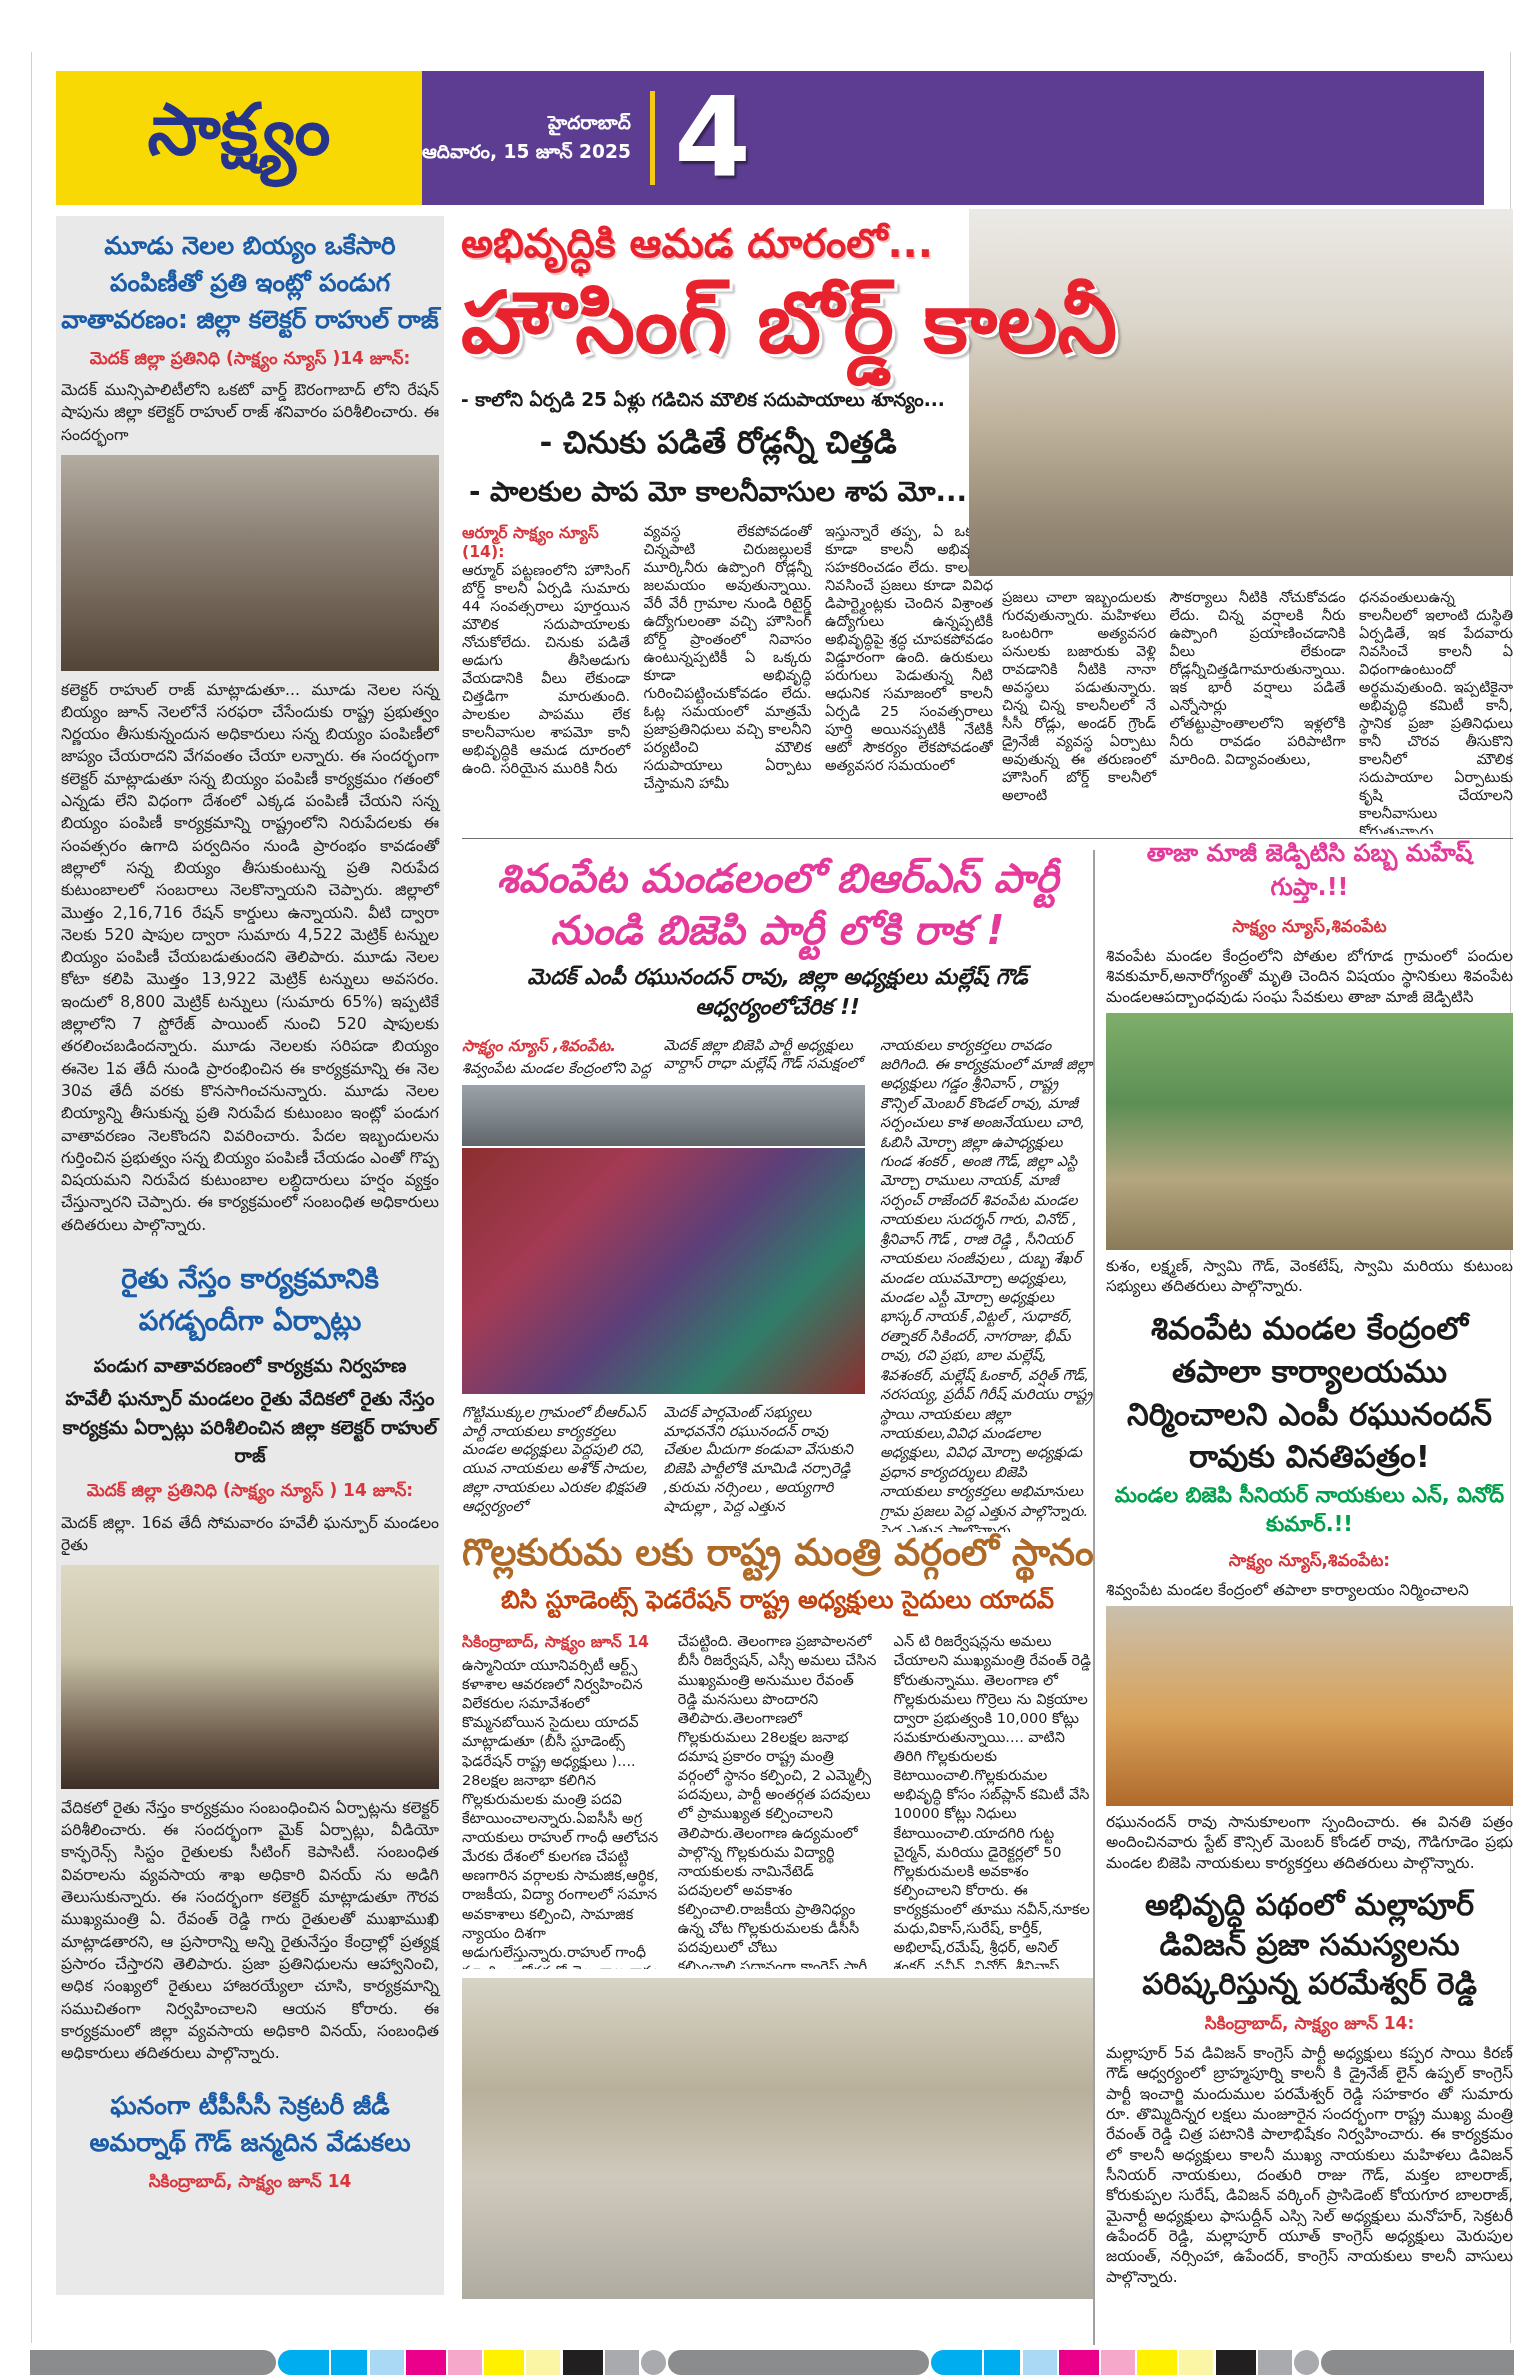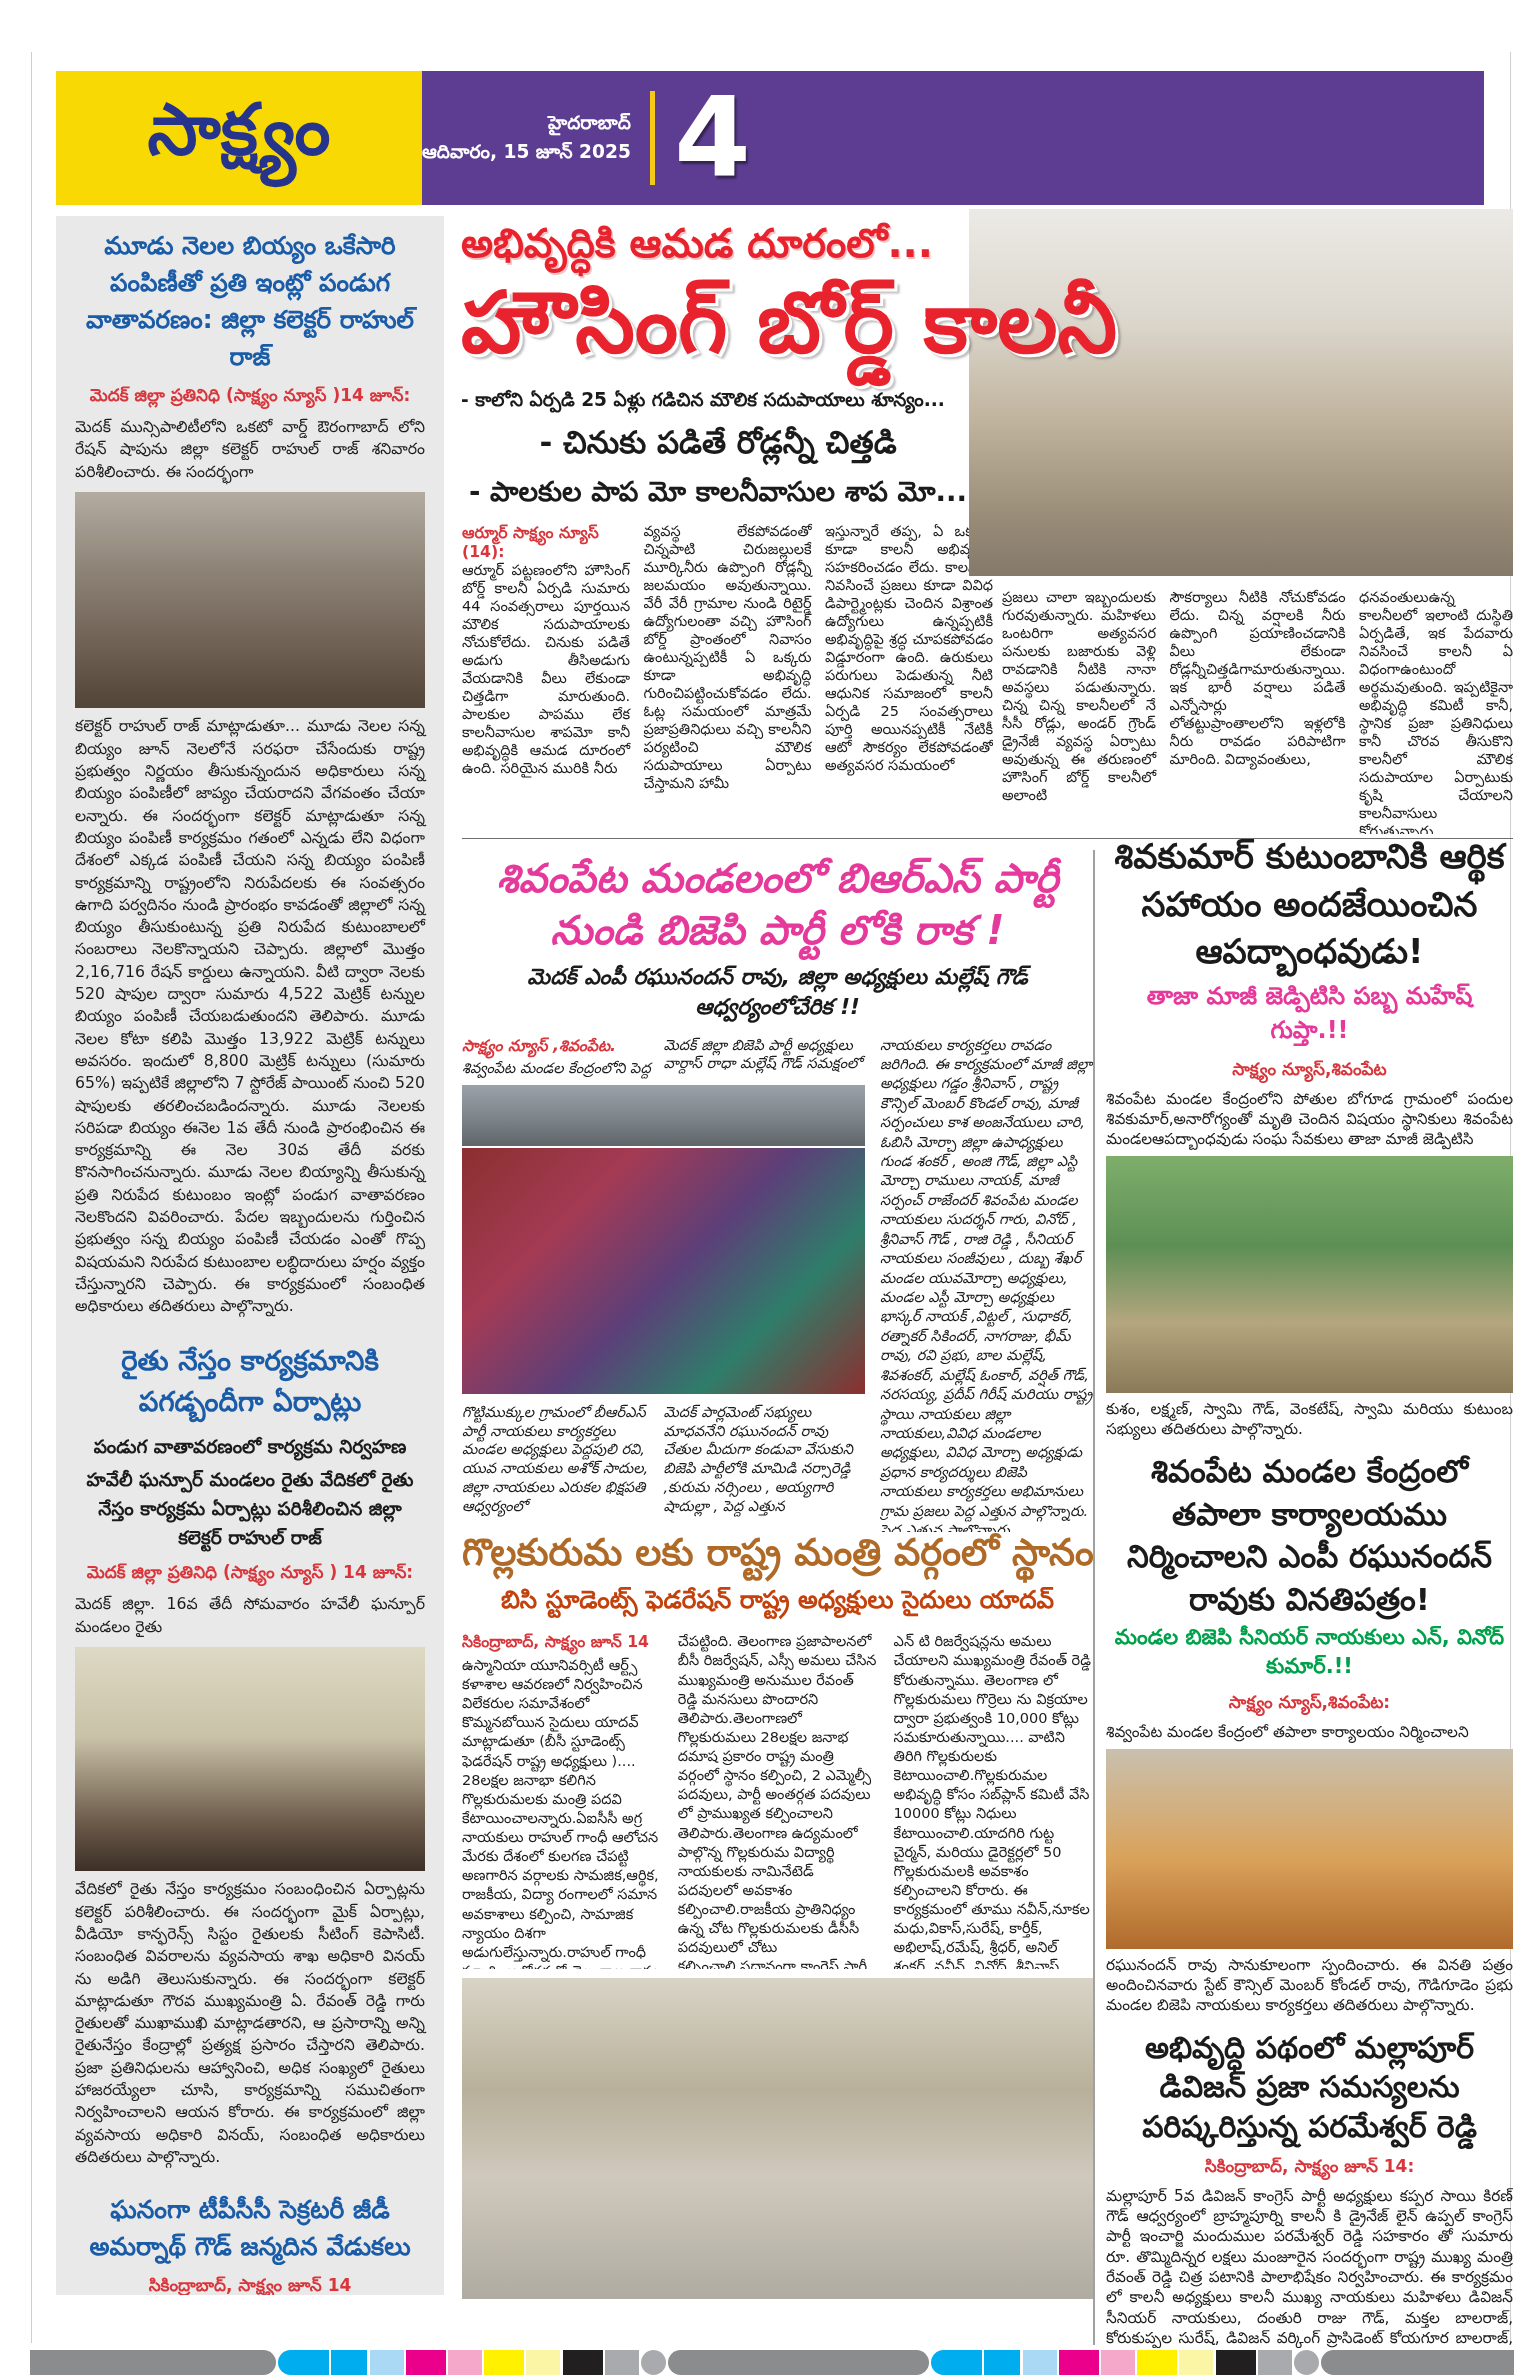--- a/index.html
+++ b/index.html
@@ -28,21 +28,21 @@
   .ph-vc{background:linear-gradient(180deg,#ded9c4 0%,#c9c2a8 40%,#6d5b4b 78%,#3c2f27 100%);}
   .ph-colony{background:linear-gradient(180deg,#eceae6 0%,#dcd7cd 30%,#c0b39d 58%,#978b77 85%,#84796a 100%);}
   .ph-crowd{background:linear-gradient(180deg,#9aa1a8 0%,#7d8489 55%,#5f6569 100%);}
   .ph-tent{background:linear-gradient(135deg,#8c2f2f 0%,#a33b55 28%,#5c3f79 52%,#2f7d6a 74%,#8c2f2f 100%);}
   .ph-house{background:linear-gradient(180deg,#7fae6b 0%,#5d8f55 38%,#b4a67f 70%,#8a7a58 100%);}
   .ph-saffron{background:linear-gradient(180deg,#c9c0ae 0%,#d9a25a 55%,#b06a2c 100%);}
   .ph-ou{background:linear-gradient(180deg,#d8d4c6 0%,#b8b09a 35%,#cfc9bd 62%,#b0aba1 100%);}
 
   
   .leftcol{position:absolute;left:56px;top:216px;width:388px;height:2079px;background:#E9E9E9;
-           padding:12px 19px;box-sizing:border-box;overflow:hidden;}
+           padding:12px 5px;box-sizing:border-box;overflow:hidden;}
   .lhead{font-size:24.6px;font-weight:bold;color:#1A5CA8;text-align:center;line-height:1.5;}
   .lhead2{font-size:27.6px;}
   .lsub{font-size:18.6px;font-weight:bold;text-align:center;margin-top:10.4px;line-height:1.55;}
   .lart{margin-top:22.4px;}
 
   
   .housing-photo{position:absolute;left:969px;top:209px;width:544px;height:367px;z-index:1;}
   .housing-head{position:absolute;left:461px;top:221px;width:514px;height:300px;z-index:3;overflow:visible;}
   .kicker{font-size:40px;font-weight:bold;color:#E8232E;text-shadow:1.5px 2.2px 0 #f6c3c5;line-height:1.1;}
   .hb-headline{font-size:85px;font-weight:bold;color:#E8232E;white-space:nowrap;line-height:1.3;margin-top:3px;
@@ -197,21 +197,20 @@
         <span>ఉస్మానియా యూనివర్సిటీ ఆర్ట్స్ కళాశాల ఆవరణలో నిర్వహించిన విలేకరుల సమావేశంలో కొమ్మనబోయిన సైదులు యాదవ్ మాట్లాడుతూ (బీసీ స్టూడెంట్స్ ఫెడరేషన్ రాష్ట్ర అధ్యక్షులు ).... 28లక్షల  జనాభా కలిగిన గొల్లకురుమలకు మంత్రి పదవి కేటాయించాలన్నారు.ఏఐసీసీ అగ్ర నాయకులు  రాహుల్ గాంధీ ఆలోచన మేరకు దేశంలో కులగణ చేపట్టి అణగారిన వర్గాలకు సామజిక,ఆర్థిక, రాజకీయ, విద్యా రంగాలలో సమాన అవకాశాలు కల్పించి, సామాజిక న్యాయం దిశగా అడుగులేస్తున్నారు.రాహుల్ గాంధీ స్ఫూర్తి, ఆలోచనతో తెలంగాణ రాష్ట్ర ప్రజాపాలన ప్రభుత్వం కులగణ</span>
       </div>
       <div class="gcol">చేపట్టింది. తెలంగాణ ప్రజాపాలనలో బీసీ రిజర్వేషన్, ఎస్సీ అమలు చేసిన ముఖ్యమంత్రి  అనుముల రేవంత్ రెడ్డి మనసులు పొందారని తెలిపారు.తెలంగాణలో గొల్లకురుమలు 28లక్షల జనాభ దమాష ప్రకారం రాష్ట్ర మంత్రి వర్గంలో స్థానం కల్పించి, 2 ఎమ్మెల్సీ పదవులు, పార్టీ అంతర్గత పదవులు లో ప్రాముఖ్యత కల్పించాలని తెలిపారు.తెలంగాణ ఉద్యమంలో  పాల్గొన్న గొల్లకురుమ విద్యార్థి నాయకులకు నామినేటెడ్ పదవులలో అవకాశం కల్పించాలి.రాజకీయ ప్రాతినిధ్యం ఉన్న చోట గొల్లకురుమలకు డీసీసీ పదవులులో చోటు కల్పించాలి.ప్రధానంగా కాంగ్రెస్ పార్టీ ఎన్నికల మ్యానిఫెస్టోలో ప్రకటించిన ఎస్</div>
       <div class="gcol">ఎన్ టి రిజర్వేషన్లను అమలు చేయాలని  ముఖ్యమంత్రి  రేవంత్ రెడ్డి కోరుతున్నాము. తెలంగాణ లో గొల్లకురుమలు గొర్రెలు ను విక్రయాల ద్వారా ప్రభుత్వంకి 10,000 కోట్లు సమకూరుతున్నాయి.... వాటిని తిరిగి గొల్లకురులకు కెటాయించాలి.గొల్లకురుమల అభివృద్ధి కోసం సబ్‌ప్లాన్ కమిటీ వేసి 10000 కోట్లు నిధులు కేటాయించాలి.యాదగిరి గుట్ట చైర్మన్, మరియు డైరెక్టర్లలో 50 గొల్లకురుమలకి అవకాశం కల్పించాలని కోరారు. ఈ కార్యక్రమంలో తూము నవీన్,నూకల మధు,వికాస్,సురేష్, కార్తీక్, అభిలాష్,రమేష్, శ్రీధర్, అనిల్ శంకర్, నవీన్, వినోద్, శ్రీనివాస్, సురేష్ శివ, మోహన్, సంతోష్, శ్రీకాంత్, శేఖర్ శోభన్, బాలు తదితరులు పాల్గొన్నారు.</div>
     </div>
     <div class="ph ph-ou" style="height:321px;margin-top:9px;"></div>
   </div>
 
   <div class="rightcol">
     <div>
-      <div class="r-head">శివకుమార్ కుటుంబానికి ఆర్థిక సహాయం అందజేయించిన ఆపద్బాంధవుడు!</div>
       <div class="pinksub">తాజా మాజీ జెడ్పిటిసి పబ్బ మహేష్ గుప్తా.!!</div>
       <div class="dl">సాక్ష్యం న్యూస్,శివంపేట</div>
       <div class="r-body">శివంపేట మండల కేంద్రంలోని  పోతుల బోగూడ గ్రామంలో పందుల శివకుమార్,అనారోగ్యంతో మృతి చెందిన విషయం స్థానికులు శివంపేట మండలఆపద్బాంధవుడు సంఘ సేవకులు తాజా  మాజీ జెడ్పిటిసి</div>
       <div class="ph ph-house" style="height:237px;margin-top:6px;"></div>
       <div class="r-body">కుశం, లక్ష్మణ్, స్వామి గౌడ్, వెంకటేష్, స్వామి మరియు కుటుంబ సభ్యులు తదితరులు పాల్గొన్నారు.</div>
     </div>
 
     <div>
       <div class="r-head2">శివంపేట మండల కేంద్రంలో తపాలా కార్యాలయము నిర్మించాలని ఎంపీ రఘునందన్ రావుకు వినతిపత్రం!</div>
       <div class="greensub">మండల బిజెపి సీనియర్ నాయకులు ఎన్, వినోద్ కుమార్.!!</div>

